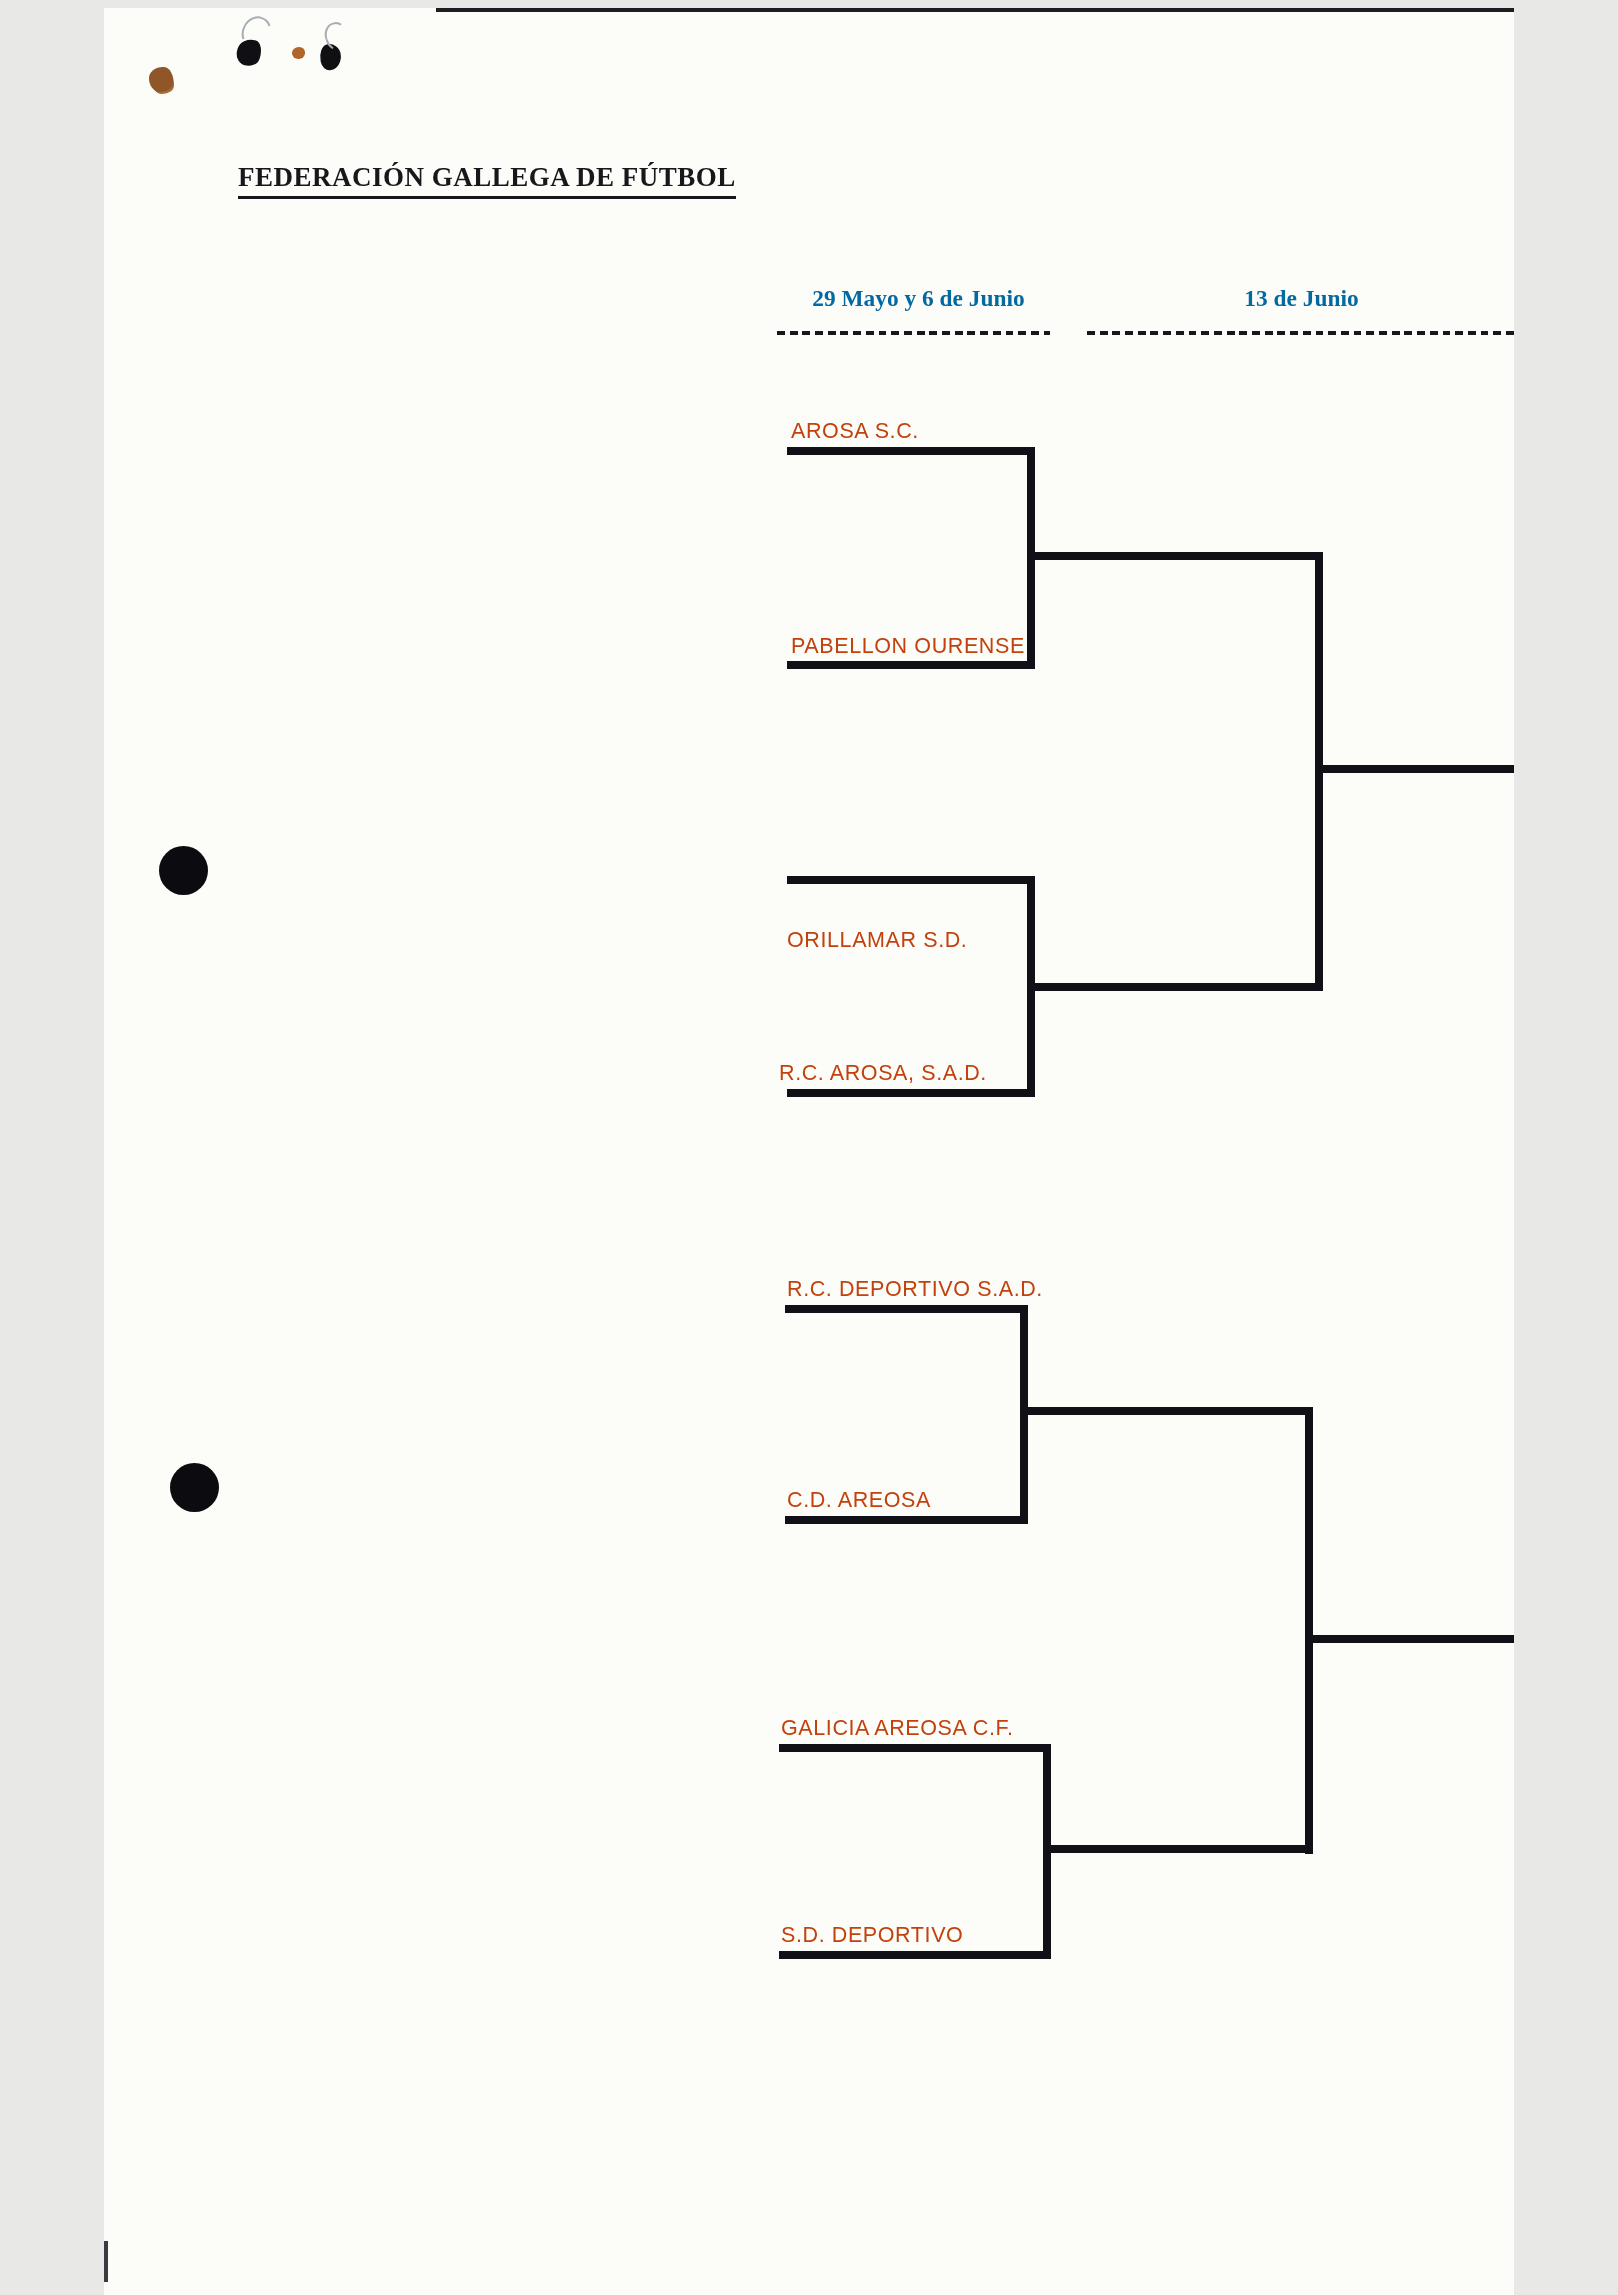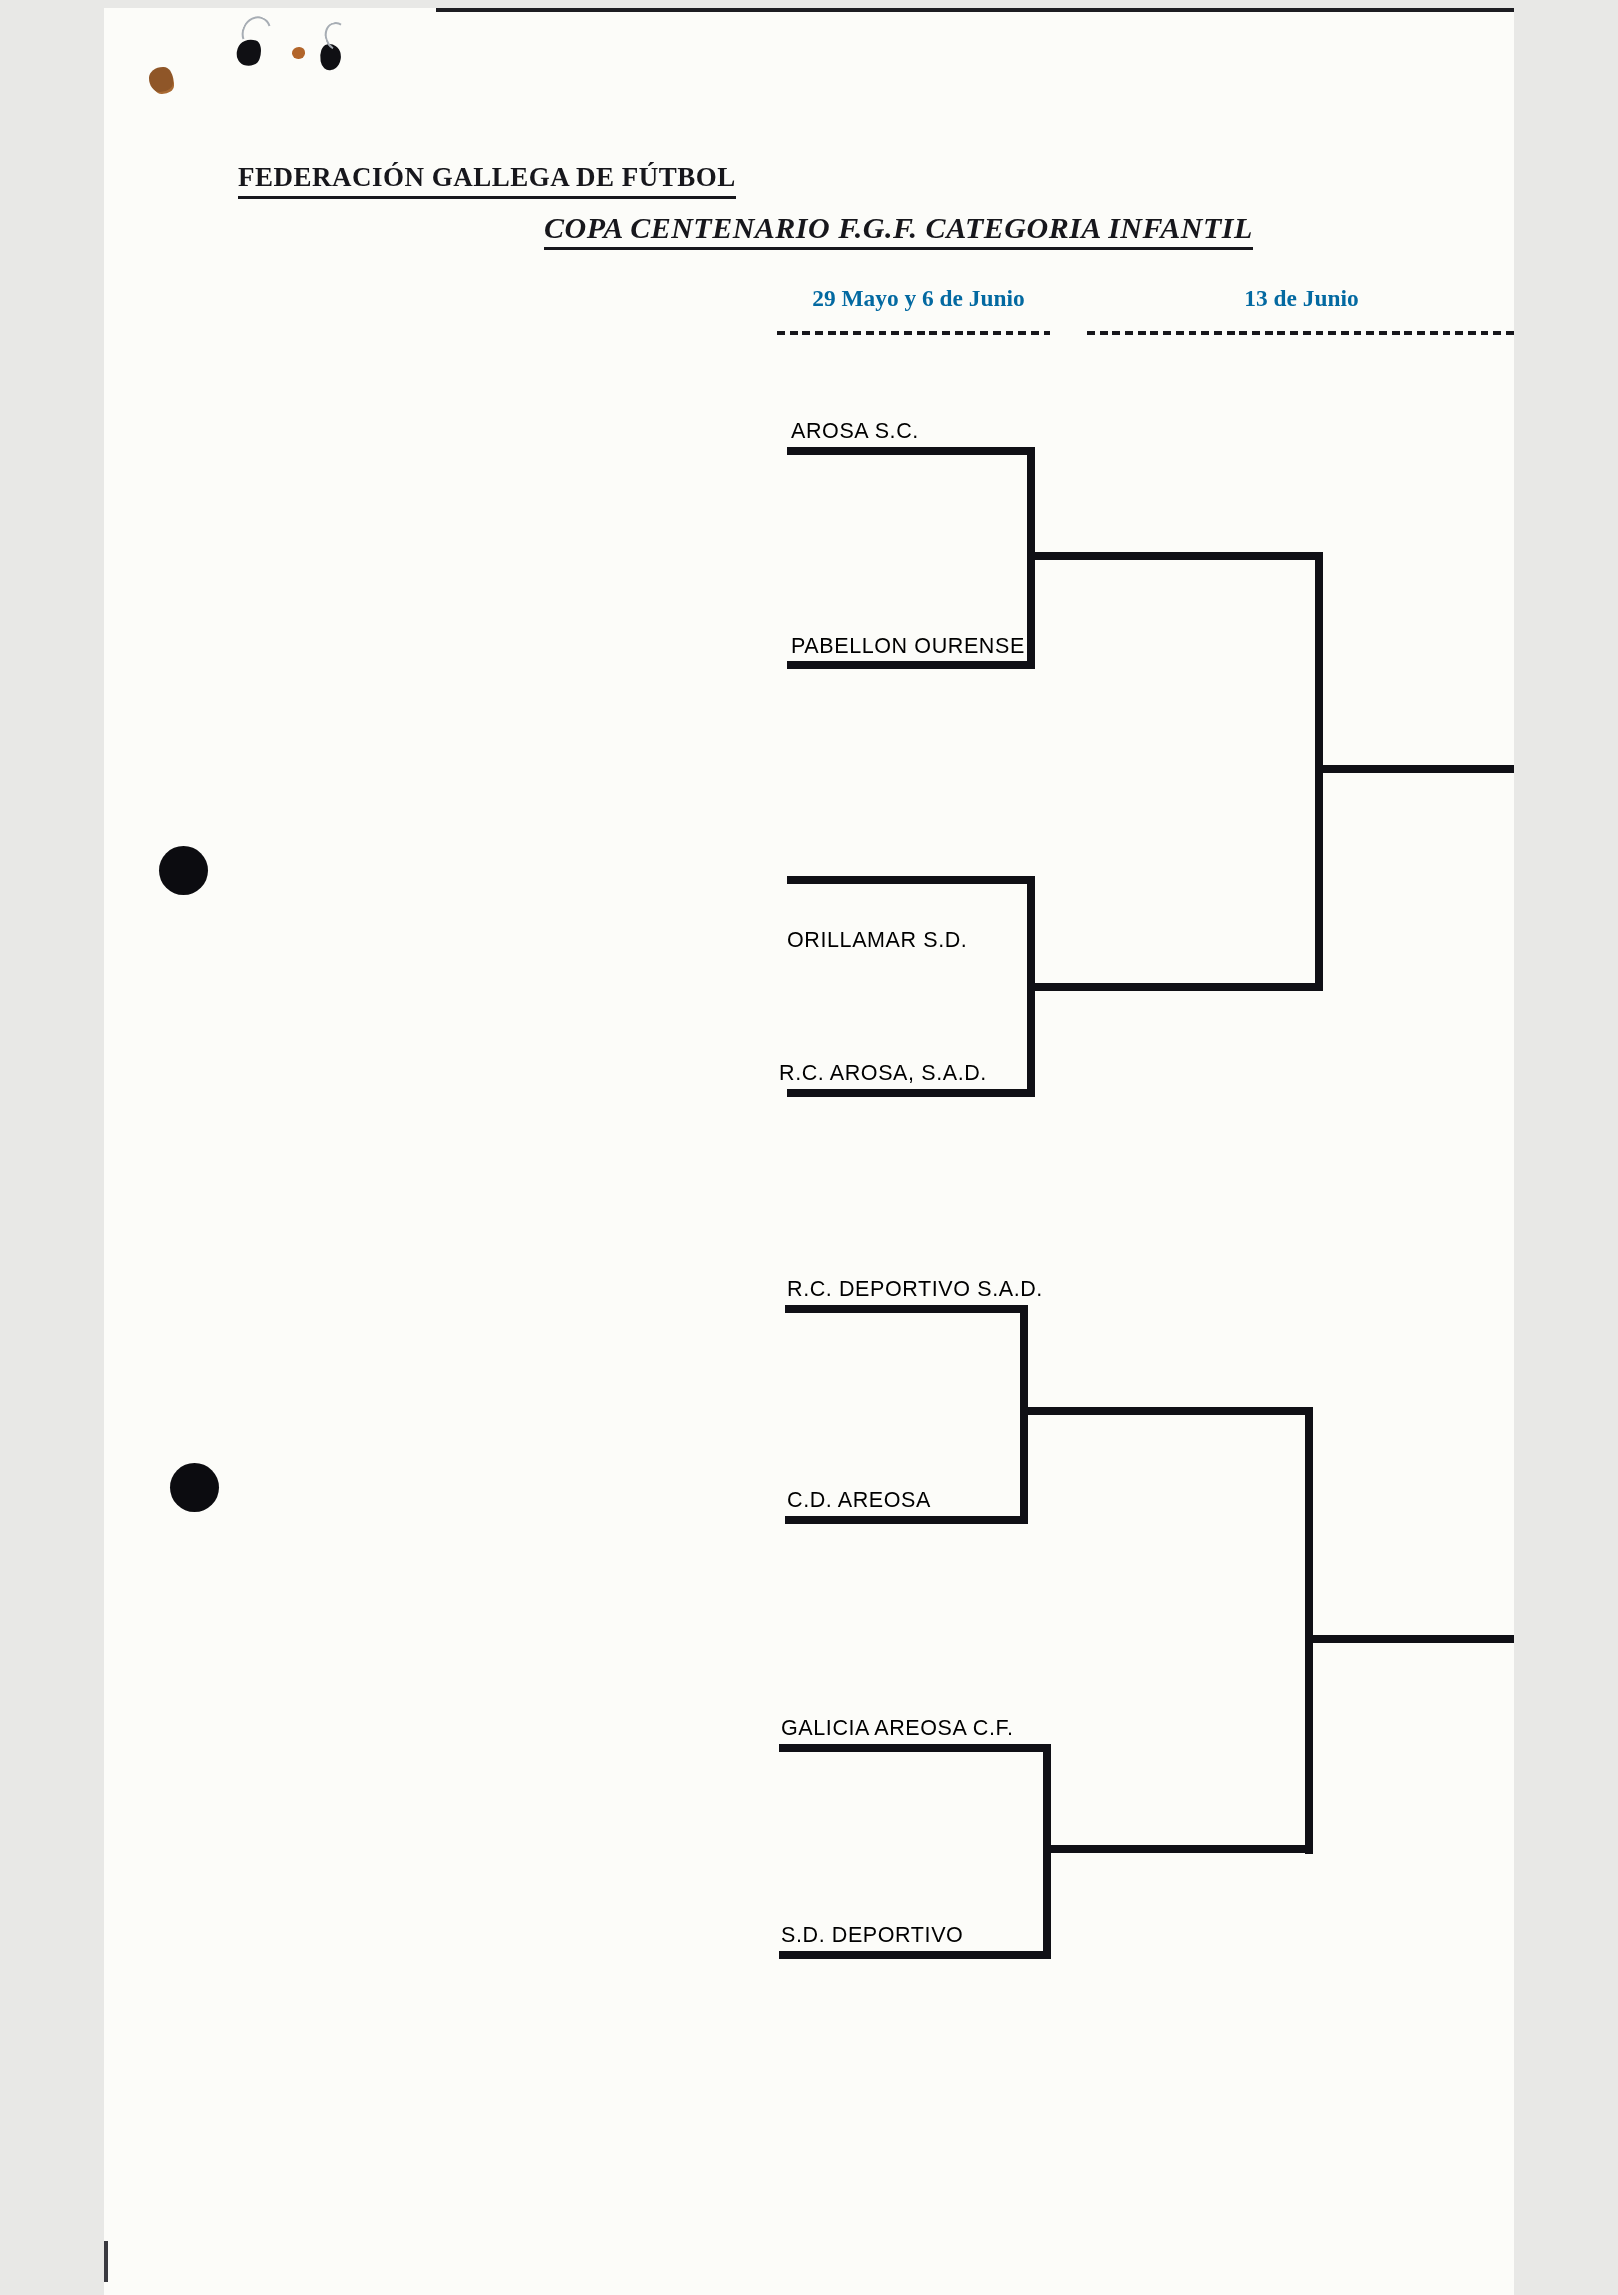--- a/index.html
+++ b/index.html
@@ -42,21 +42,21 @@
   .dashed-rule{
     position:absolute;top:323px;height:3.9px;
     background:repeating-linear-gradient(90deg,#17171c 0 7.8px,transparent 7.8px 12.7px);
   }
   .dashed-rule.d1{left:673px;width:273px;}
   .dashed-rule.d2{left:983px;width:458px;}
   
   .bline{position:absolute;background:#101016;}
   .team-label{
     position:absolute;
-    font-size:21.5px;letter-spacing:0.6px;color:#000000;
+    font-size:21.5px;letter-spacing:0.6px;color:#c2410c;
     line-height:1;white-space:nowrap;
     padding-bottom:4.9px;
   }
   
   .edge-top{position:absolute;left:332px;top:0;width:1287px;height:3.9px;background:#1d1d22;}
   .edge-bottom{position:absolute;left:102px;top:2288px;width:1517px;height:5.9px;background:#2c2c30;opacity:.85;}
   .edge-notch{position:absolute;left:0;top:2233px;width:3.9px;height:41px;background:#3a3a40;}
   .punch-dot{position:absolute;width:49px;height:49px;border-radius:50%;background:#0c0c10;}
   .ink-blob{position:absolute;background:#101014;}
   .blob1{left:133px;top:31px;width:24.4px;height:27px;border-radius:62% 38% 55% 45%/50% 60% 40% 50%;transform:rotate(18deg);}
@@ -81,21 +81,20 @@
   <div class="ink-blob blob2"></div>
   <div class="curl curl1"></div>
   <div class="curl curl2"></div>
   <div class="stain stain-dot"></div>
   <div class="stain stain-blob"></div>
 
   <div class="punch-dot" style="left:55px;top:838px;"></div>
   <div class="punch-dot" style="left:66px;top:1455px;"></div>
 
   <div class="federation">FEDERACIÓN GALLEGA DE FÚTBOL</div>
-  <div class="copa">COPA CENTENARIO F.G.F. CATEGORIA INFANTIL</div>
 
   <div class="round-label r1">29 Mayo y 6 de Junio</div>
   <div class="round-label r2">13 de Junio</div>
   <div class="dashed-rule d1"></div>
   <div class="dashed-rule d2"></div>
 
   <div id="bracket">
       <div class="bline" style="left: 683px; top: 439px; width: 248px; height: 7.8px;"></div>
       <div class="bline" style="left: 683px; top: 653px; width: 248px; height: 7.8px;"></div>
       <div class="bline" style="left: 683px; top: 868px; width: 248px; height: 7.8px;"></div>

